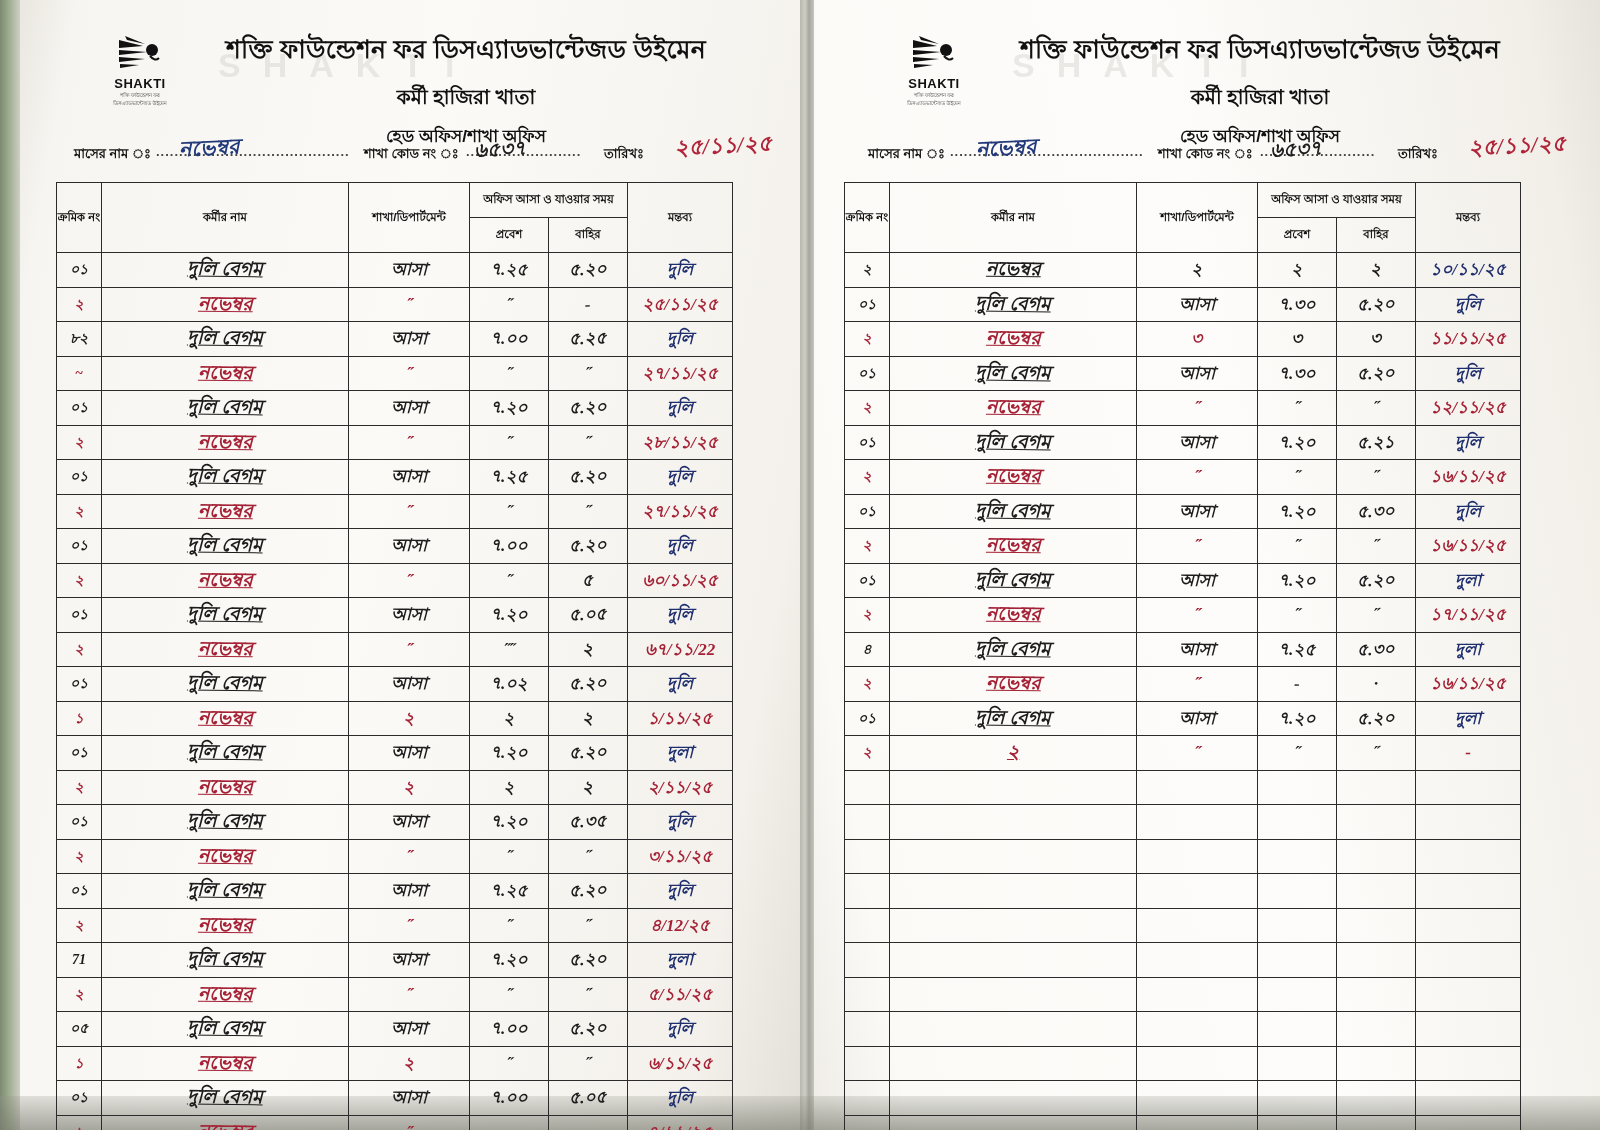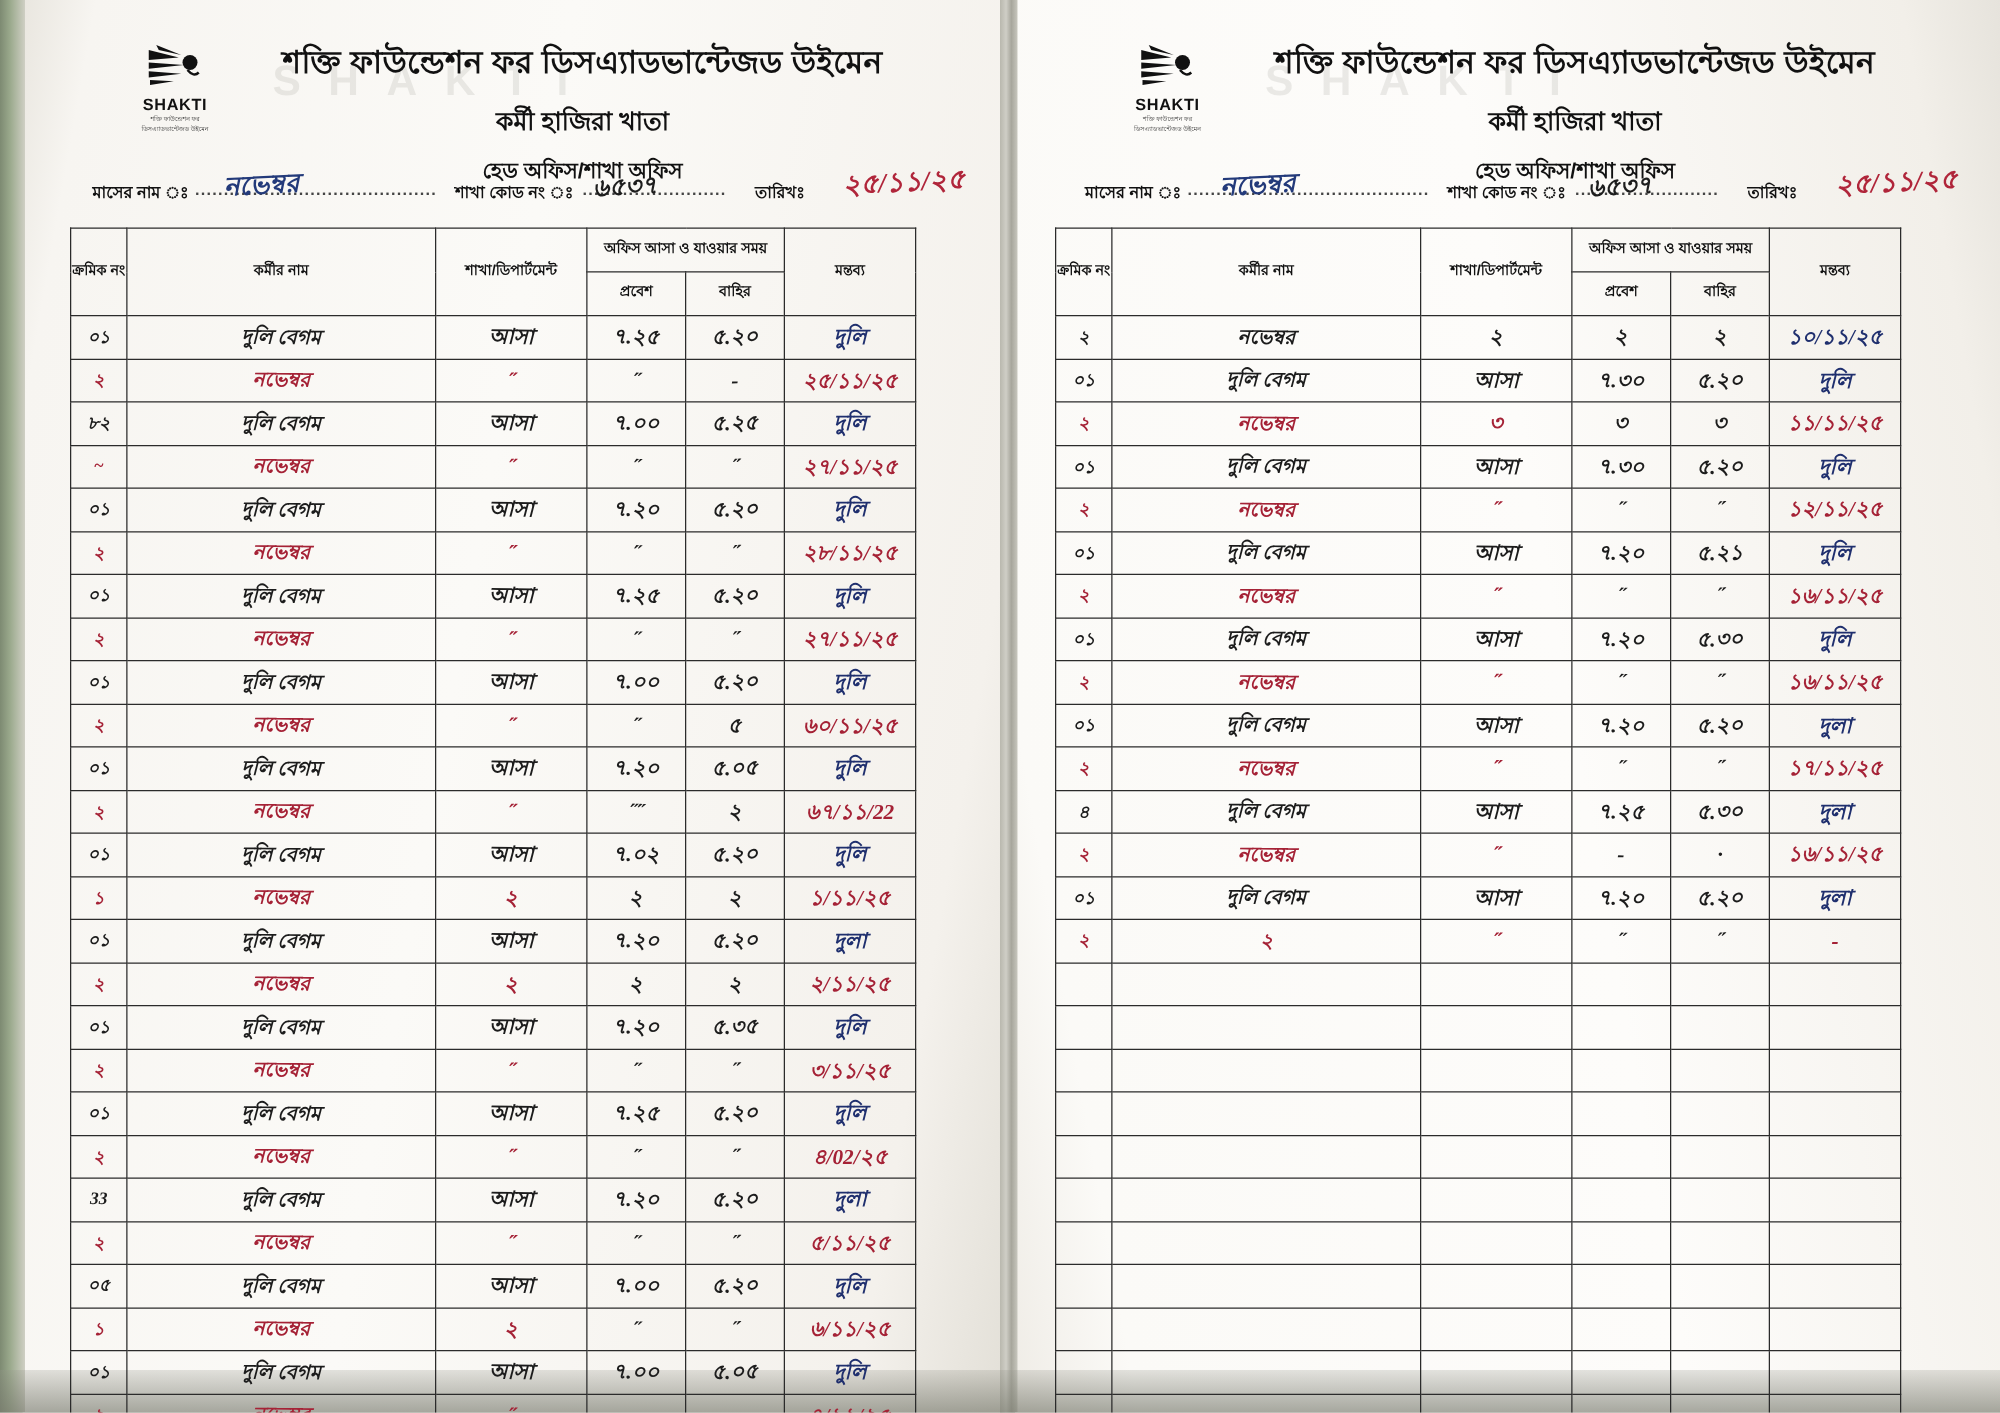--- a/index.html
+++ b/index.html
@@ -99,21 +99,21 @@
     font-family:"Liberation Serif", serif;
     font-size:17px;font-weight:bold;font-style:italic;
     color:#1c1c1c;
     display:inline-block;
     transform:rotate(-2.2deg);
     white-space:nowrap;
   }
   .hw.red{color:#a52236;}
   .hw.blue{color:#1f2f6e;}
   .hw.sm{font-size:14px;}
-  .hw.lg{font-size:16px;}
+  .hw.lg{font-size:19px;text-decoration:underline;}
   tr.alt td{height:33px;}
 </style>
 </head>
 <body>
 
 <div class="scan" id="scan-left"></div>
 <div class="scan" id="scan-right"></div>
 <div class="edge-left"></div>
 <div class="spine"></div>
 <div class="scan-bottom"></div>
@@ -321,24 +321,24 @@
           <td class="c4"><span class="hw" style="transform: rotate(1.2deg);">৭.২৫</span></td>
           <td class="c5"><span class="hw" style="transform: rotate(-1.2deg);">৫.২০</span></td>
           <td class="c6"><span class="hw blue" style="transform: rotate(0deg);">দুলি</span></td>
         </tr>
         <tr class="alt">
           <td class="c1"><span class="hw sm red" style="transform: rotate(0deg);">২</span></td>
           <td class="c2"><span class="hw lg red" style="transform: rotate(0.6deg);">নভেম্বর</span></td>
           <td class="c3"><span class="hw red" style="transform: rotate(0.6deg);">˝</span></td>
           <td class="c4"><span class="hw" style="transform: rotate(1.2deg);">˝</span></td>
           <td class="c5"><span class="hw" style="transform: rotate(-1.2deg);">˝</span></td>
-          <td class="c6"><span class="hw red" style="transform: rotate(0deg);">৪/02/২৫</span></td>
-        </tr>
-        <tr>
-          <td class="c1"><span class="hw sm" style="transform: rotate(0deg);">33</span></td>
+          <td class="c6"><span class="hw red" style="transform: rotate(0deg);">৪/12/২৫</span></td>
+        </tr>
+        <tr>
+          <td class="c1"><span class="hw sm" style="transform: rotate(0deg);">71</span></td>
           <td class="c2"><span class="hw lg" style="transform: rotate(0.6deg);">দুলি বেগম</span></td>
           <td class="c3"><span class="hw" style="transform: rotate(0.6deg);">আসা</span></td>
           <td class="c4"><span class="hw" style="transform: rotate(1.2deg);">৭.২০</span></td>
           <td class="c5"><span class="hw" style="transform: rotate(-1.2deg);">৫.২০</span></td>
           <td class="c6"><span class="hw blue" style="transform: rotate(0deg);">দুলা</span></td>
         </tr>
         <tr class="alt">
           <td class="c1"><span class="hw sm red" style="transform: rotate(0deg);">২</span></td>
           <td class="c2"><span class="hw lg red" style="transform: rotate(0.6deg);">নভেম্বর</span></td>
           <td class="c3"><span class="hw red" style="transform: rotate(0.6deg);">˝</span></td>

